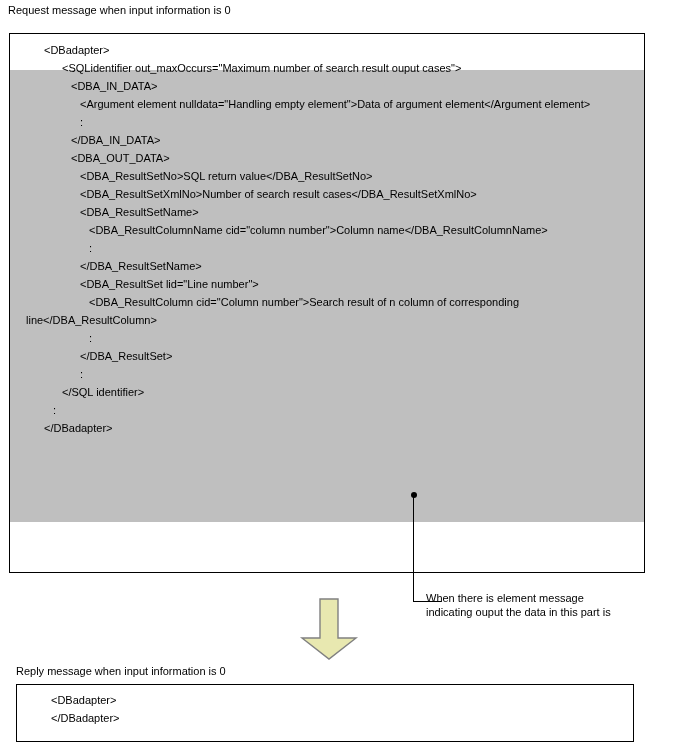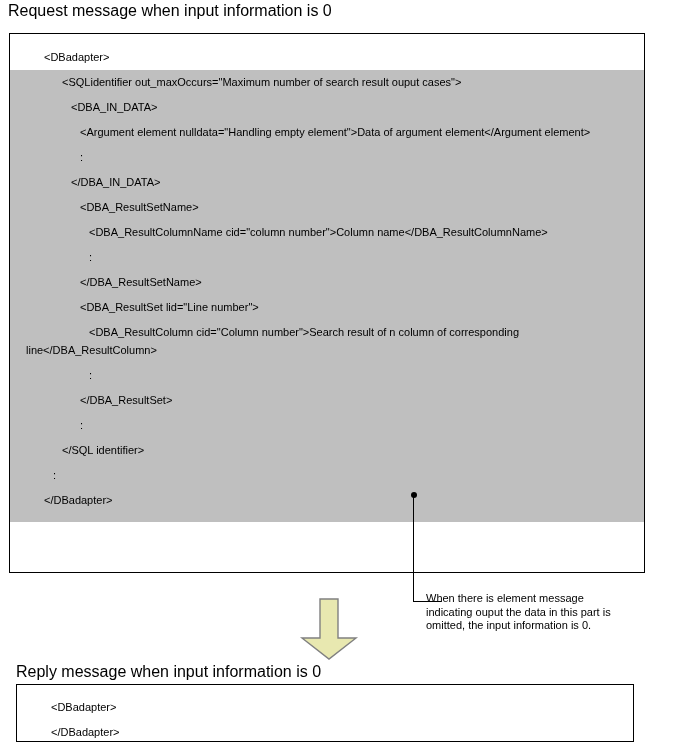--- a/index.html
+++ b/index.html
@@ -12,21 +12,21 @@
     height: 751px;
     position: relative;
     font-family: "Liberation Sans", sans-serif;
     color: #000000;
     overflow: hidden;
   }
 
   
   .caption {
     position: absolute;
-    font-size: 16px;
+    font-size: 11px;
     line-height: 13px;
     white-space: nowrap;
     color: #000;
   }
   #request-caption { left: 8px;  top: 4px; }
   #reply-caption   { left: 16px; top: 665px; }
 
   
   #request-box {
     position: absolute;
@@ -58,21 +58,20 @@
     font-family: "Liberation Sans", sans-serif;
     font-size: 11px;
     line-height: 18px;
   }
   .code-line {
     position: relative;
     padding-left: 16px;
     padding-right: 6px;
     white-space: normal;
     word-break: break-word;
-    margin-top: 7px;
   }
   .code-line .ln {
     display: inline;
   }
   
   .ind { display: inline-block; }
   .i0 { width: 18px; }
   .i1 { width: 27px; }
   .i2 { width: 36px; }
   .i3 { width: 45px; }
@@ -146,20 +145,23 @@
 
 <div id="request-box">
   <div id="request-grey-band" style="background: rgb(191, 191, 191);"></div>
   <div class="code" id="request-code">
       <div class="code-line"><span class="ind i0"></span><span class="ln">&lt;DBadapter&gt;</span></div>
       <div class="code-line"><span class="ind i2"></span><span class="ln">&lt;SQLidentifier out_maxOccurs="Maximum number of search result ouput cases"&gt;</span></div>
       <div class="code-line"><span class="ind i3"></span><span class="ln">&lt;DBA_IN_DATA&gt;</span></div>
       <div class="code-line"><span class="ind i4"></span><span class="ln">&lt;Argument element nulldata="Handling empty element"&gt;Data of argument element&lt;/Argument element&gt;</span></div>
       <div class="code-line"><span class="ind i4"></span><span class="ln">:</span></div>
       <div class="code-line"><span class="ind i3"></span><span class="ln">&lt;/DBA_IN_DATA&gt;</span></div>
+      <div class="code-line"><span class="ind i3"></span><span class="ln">&lt;DBA_OUT_DATA&gt;</span></div>
+      <div class="code-line"><span class="ind i4"></span><span class="ln">&lt;DBA_ResultSetNo&gt;SQL return value&lt;/DBA_ResultSetNo&gt;</span></div>
+      <div class="code-line"><span class="ind i4"></span><span class="ln">&lt;DBA_ResultSetXmlNo&gt;Number of search result cases&lt;/DBA_ResultSetXmlNo&gt;</span></div>
       <div class="code-line"><span class="ind i4"></span><span class="ln">&lt;DBA_ResultSetName&gt;</span></div>
       <div class="code-line"><span class="ind i5"></span><span class="ln">&lt;DBA_ResultColumnName cid="column number"&gt;Column name&lt;/DBA_ResultColumnName&gt;</span></div>
       <div class="code-line"><span class="ind i5"></span><span class="ln">:</span></div>
       <div class="code-line"><span class="ind i4"></span><span class="ln">&lt;/DBA_ResultSetName&gt;</span></div>
       <div class="code-line"><span class="ind i4"></span><span class="ln">&lt;DBA_ResultSet lid="Line number"&gt;</span></div>
       <div class="code-line"><span class="ind i5"></span><span class="ln">&lt;DBA_ResultColumn cid="Column number"&gt;Search result of n column of corresponding line&lt;/DBA_ResultColumn&gt;</span></div>
       <div class="code-line"><span class="ind i5"></span><span class="ln">:</span></div>
       <div class="code-line"><span class="ind i4"></span><span class="ln">&lt;/DBA_ResultSet&gt;</span></div>
       <div class="code-line"><span class="ind i4"></span><span class="ln">:</span></div>
       <div class="code-line"><span class="ind i2"></span><span class="ln">&lt;/SQL identifier&gt;</span></div>
@@ -167,21 +169,20 @@
       <div class="code-line"><span class="ind i0"></span><span class="ln">&lt;/DBadapter&gt;</span></div>
     </div>
 </div>
 
 <div id="leader-dot"></div>
 <div id="leader-vertical"></div>
 <div id="leader-horizontal"></div>
 <div id="annotation">
   <div>When there is element message</div>
   <div>indicating ouput the data in this part is</div>
-  <div>omitted, the input information is 0.</div>
 </div>
 
 <svg id="down-arrow" viewBox="0 0 60 62">
   <polygon id="down-arrow-shape" points="21,1 39,1 39,40 57,40 30,61 3,40 21,40" fill="#E8E8B0" stroke="#808080" stroke-width="1.4" stroke-linejoin="miter"></polygon>
 </svg>
 
 <div class="caption" id="reply-caption">Reply message when input information is 0</div>
 
 <div id="reply-box">
   <div class="code" id="reply-code">

